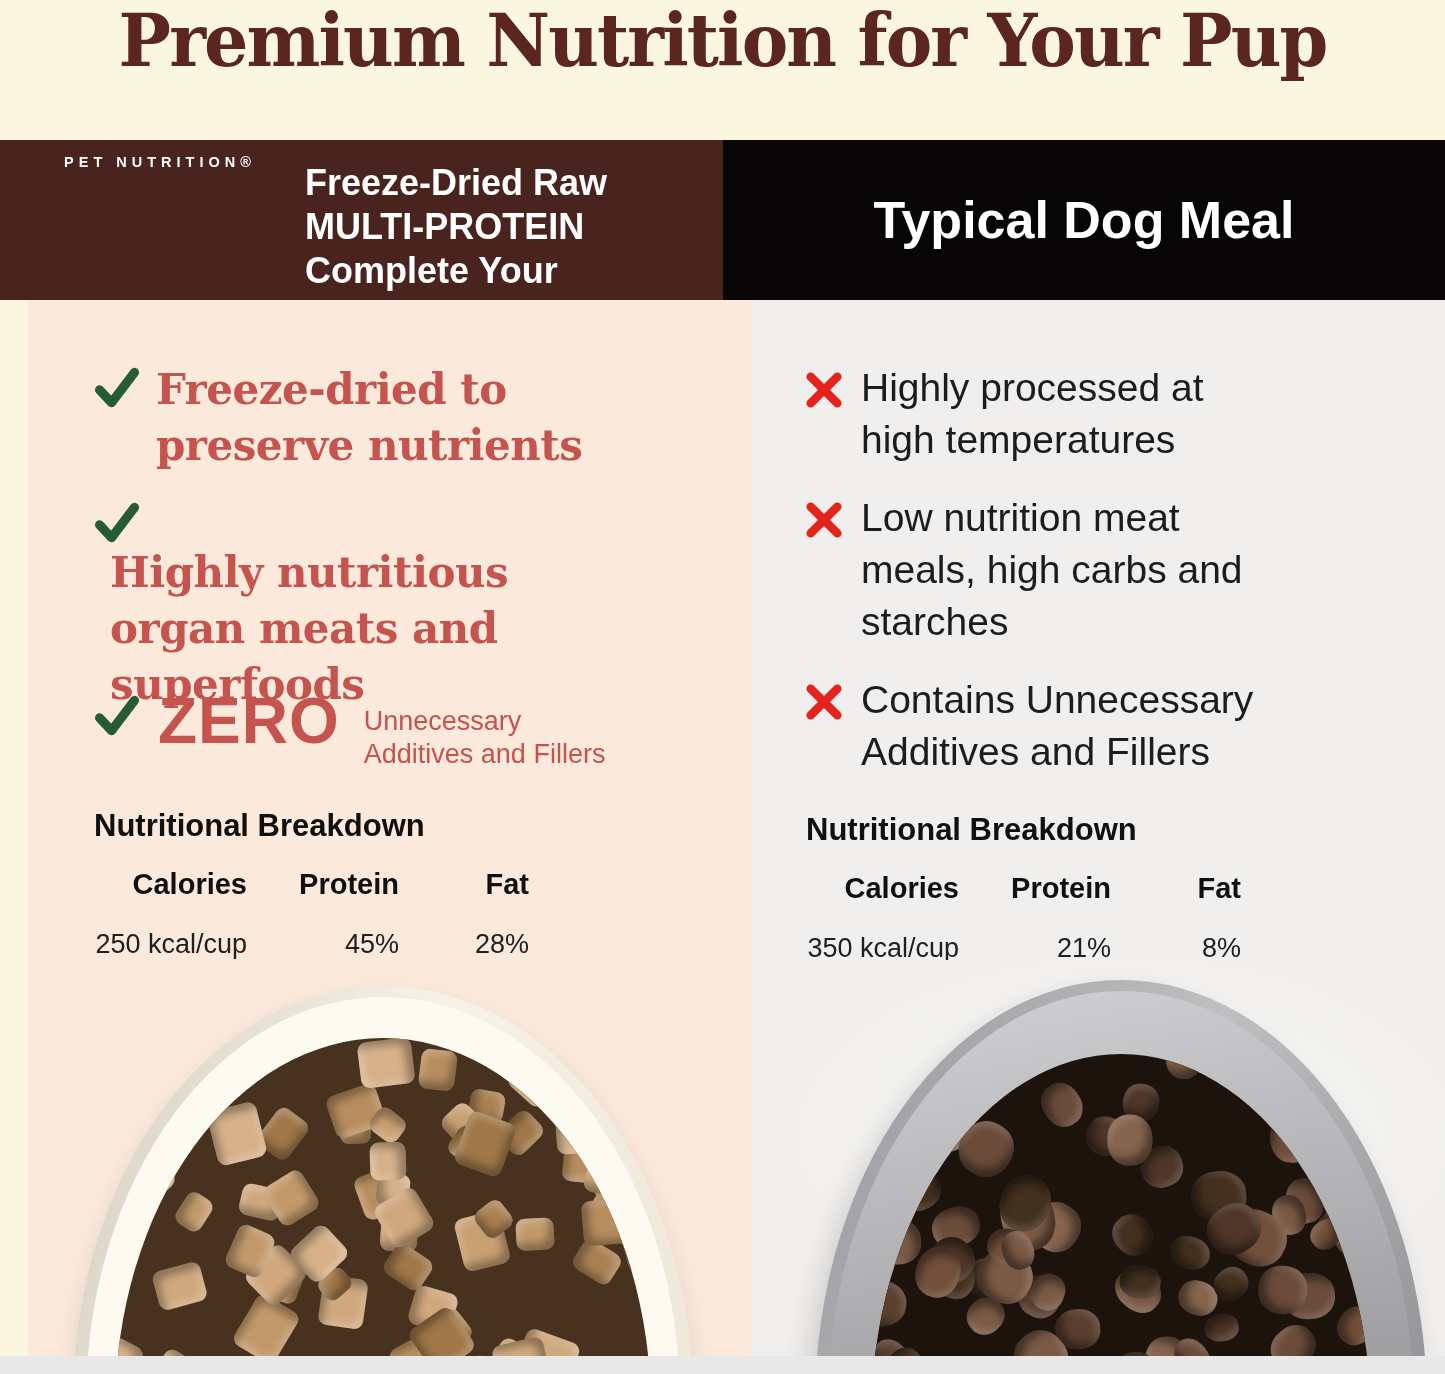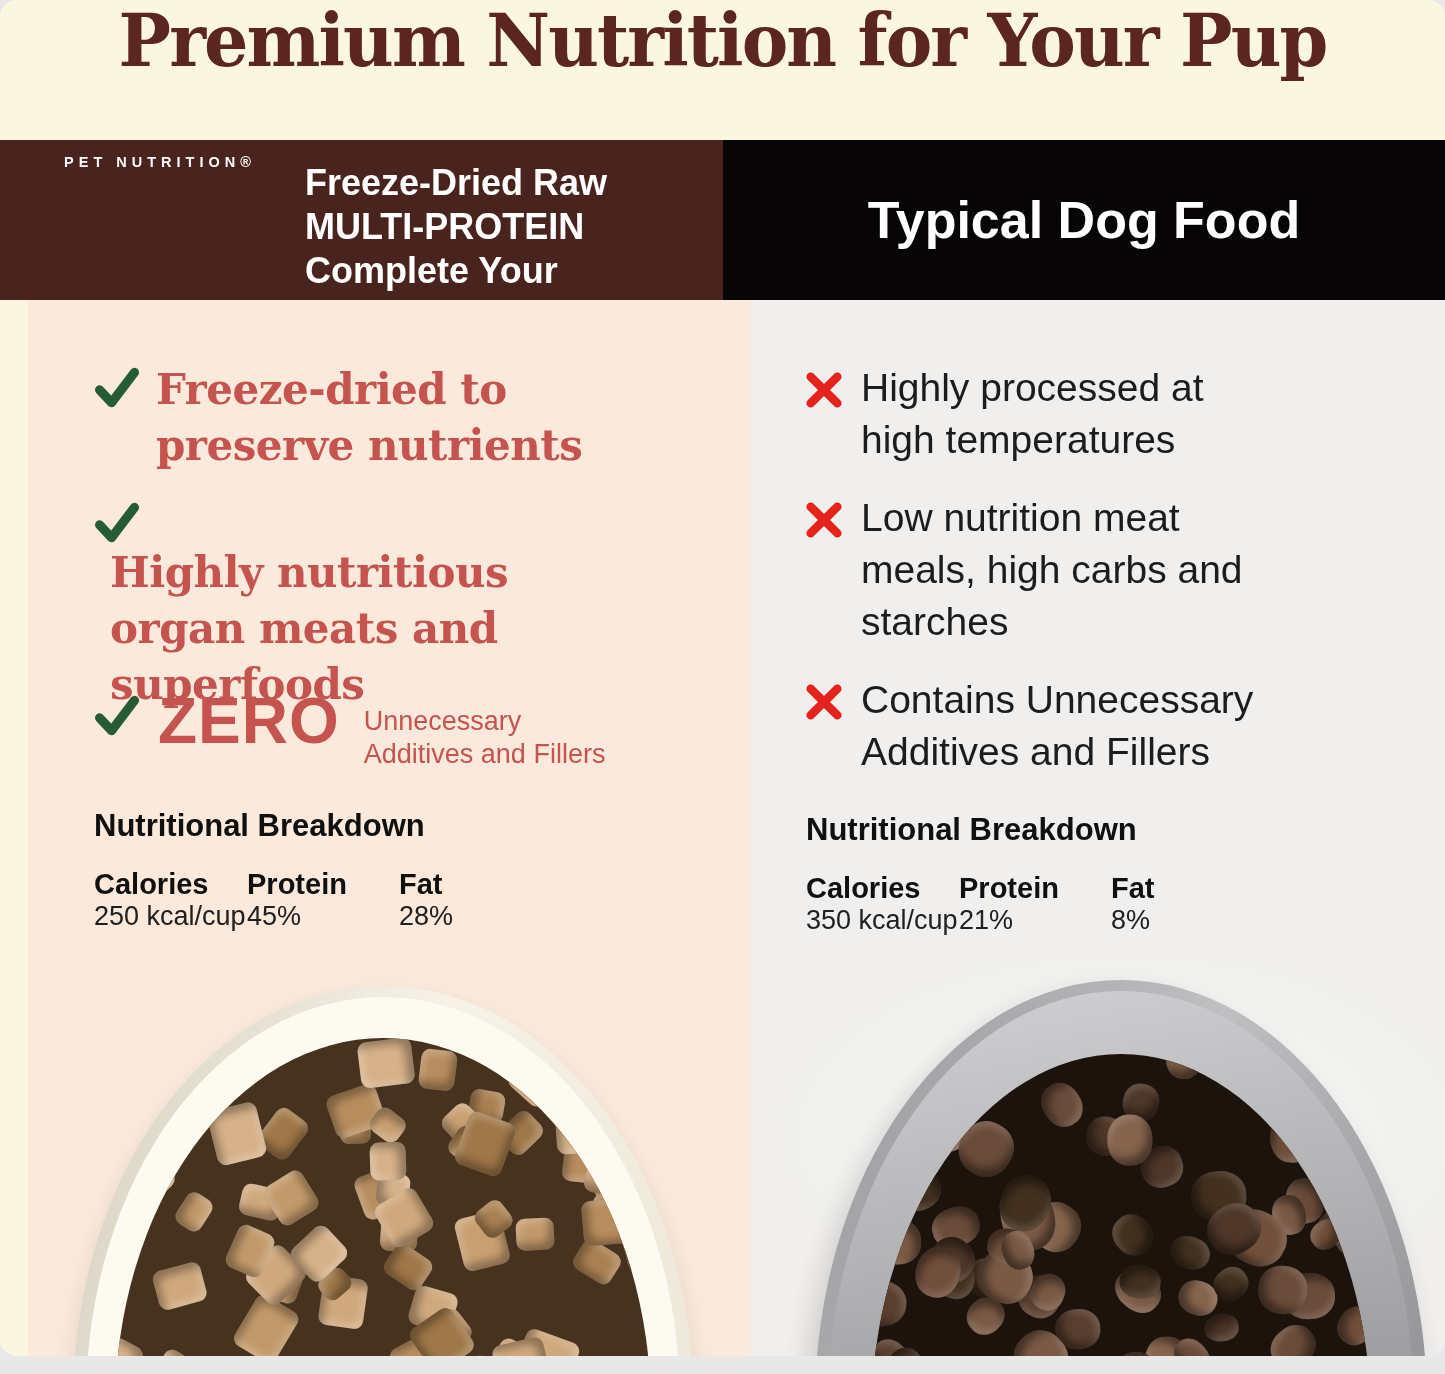--- a/index.html
+++ b/index.html
@@ -1,20 +1,19 @@
 <!DOCTYPE html>
 <html style="--cream: #faf6df; --title-maroon: #5b2520; --brand-brown: #49231d; --near-black: #070505; --peach: #fbe9db; --gray-panel: #f0efed; --brand-red: #c5534e; --check-green: #265c34; --x-red: #e6221c; --dark-text: #1c1c1e;"><head>
 <meta charset="utf-8">
 <style>
   html,body{margin:0;padding:0;background:#e8e8e8;}
   .canvas{
     position:relative;width:1445px;height:1356px;overflow:hidden;
     background:var(--cream,#faf6df);
     font-family:"Liberation Sans",sans-serif;
-    border-radius:17px;
   }
   
   .top-band{position:absolute;left:0;top:0;width:1445px;height:140px;background:var(--cream);}
   .page-title{
     margin:0;padding-top:2px;text-align:center;
     font-family:"DejaVu Serif",serif;font-weight:bold;
     font-size:72px;line-height:1.08;letter-spacing:-2px;
     color:var(--title-maroon,#5b2520);
     transform:scaleX(.97);transform-origin:center top;
   }
@@ -49,21 +48,21 @@
     font-size:64px;line-height:62px;font-weight:bold;letter-spacing:1px;
     color:var(--brand-red,#c5534e);margin-left:18px;
   }
   .zero-caption{
     font-size:27px;line-height:33px;color:var(--brand-red,#c5534e);
     white-space:pre-line;margin-left:24px;margin-top:15px;
   }
   
   .breakdown{position:absolute;}
   .bd-heading{font-size:31px;font-weight:bold;color:#101010;}
-  .bd-grid{display:grid;grid-template-columns:153px 152px 130px;row-gap:0;margin-top:24px;}
+  .bd-grid{display:grid;grid-template-columns:153px 152px 130px;row-gap:28px;margin-top:24px;text-align:right;}
   .bd-label{font-size:29px;font-weight:bold;color:#101010;}
   .bd-value{font-size:27px;color:#202020;}
   
   .photo{position:absolute;left:0;right:0;top:660px;bottom:0;overflow:hidden;}
   .right-photo{background:radial-gradient(ellipse 62% 58% at 52% 42%, #f8f8f7 0%, var(--gray-panel,#f0efed) 78%);}
   .bowl{position:absolute;border-radius:50%;}
   .left-bowl{
     left:45px;top:26px;width:620px;height:830px;
     background:linear-gradient(105deg,#d6d0c0,#f6f2e7 45%,#ece5d5);
     box-shadow:0 12px 26px rgba(0,0,0,.10);
@@ -97,21 +96,21 @@
       <div class="logo">
         <div class="logo-sub">PET NUTRITION®</div>
       </div>
       <div class="product-lines">
         <div>Freeze-Dried Raw</div>
         <div>MULTI-PROTEIN</div>
         <div>Complete Your</div>
       </div>
     </div>
     <div class="typical-header">
-      <div class="typical-title">Typical Dog Food</div>
+      <div class="typical-title">Typical Dog Meal</div>
     </div>
   </div>
 
   <main class="panels">
 
     <section class="panel left-panel">
 
       <div class="item" style="left:66px;top:62px;">
         <svg class="check-icon" width="46" height="44" viewBox="0 0 50 48">
           <path d="M6 26 L19 40 L44 7" fill="none" stroke="#265c34" stroke-width="10" stroke-linecap="round" stroke-linejoin="round"></path>

